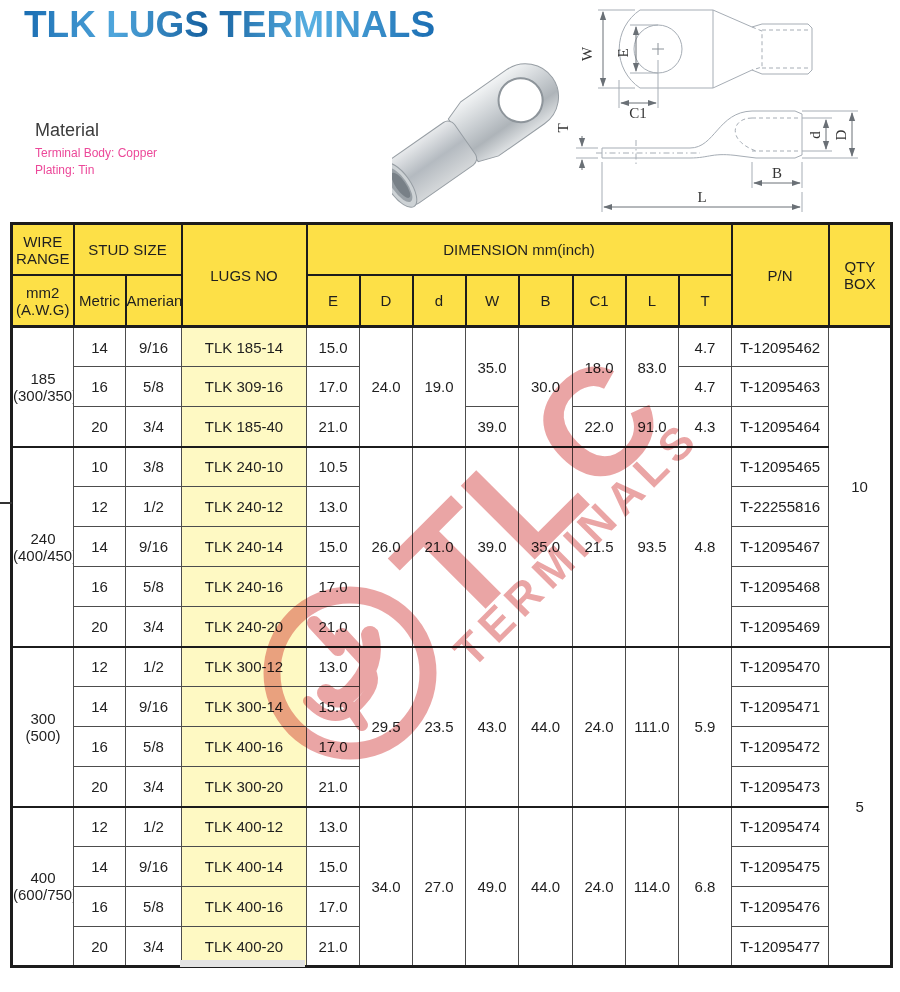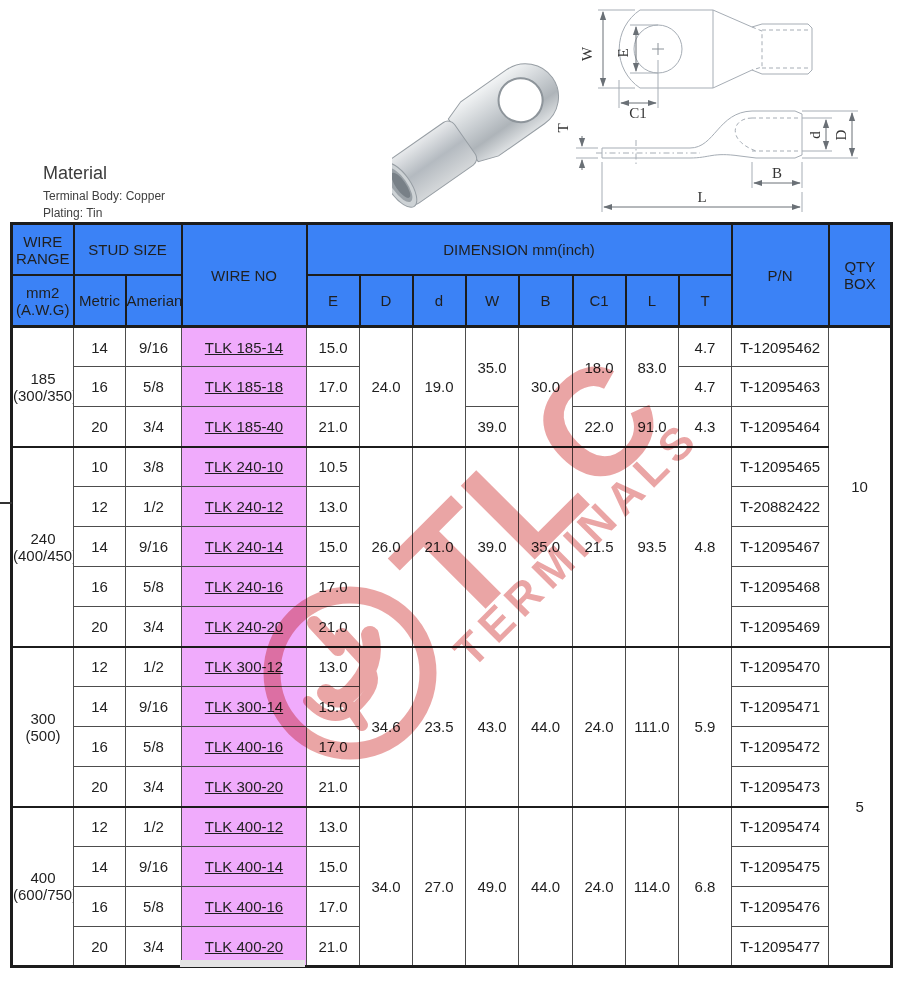--- a/index.html
+++ b/index.html
@@ -3,33 +3,33 @@
 <meta charset="utf-8">
 <style>
   html,body{margin:0;padding:0;background:#ffffff;}
   #page{position:relative;width:900px;height:992px;background:#ffffff;overflow:hidden;
         font-family:"Liberation Sans",sans-serif;color:#222;}
 
   
   #title{position:absolute;left:24px;top:4px;font-size:37px;font-weight:bold;letter-spacing:0;
          background:linear-gradient(92deg,#1a6db2 0%,#4fa6dc 22%,#155f9e 45%,#58b0e2 70%,#1a6db2 100%);
          -webkit-background-clip:text;background-clip:text;color:transparent;}
-  #material{position:absolute;left:43px;top:120px;margin-top:43px;}
+  #material{position:absolute;left:35px;top:120px;}
   #material .mat-head{font-size:18px;color:#3c3c3c;margin-bottom:4px;}
-  #material .mat-line{font-size:12px;color:#404040;line-height:17px;}
+  #material .mat-line{font-size:12px;color:#ec4899;line-height:17px;}
 
   
   #spec-table{position:absolute;left:10px;top:222px;width:880px;border-collapse:collapse;
               table-layout:fixed;border:3px solid #1c1c1c;}
   #spec-table td{border:1px solid #4d4d4d;text-align:center;vertical-align:middle;
                  font-size:15px;color:#1f1f1f;padding:0;overflow:hidden;white-space:pre-line;}
-  #spec-table thead td{background:#3b82f6;border:2px solid #1c1c1c;height:49px;}
+  #spec-table thead td{background:#fde047;border:2px solid #1c1c1c;height:49px;}
   #spec-table thead{border-bottom:3px solid #1c1c1c;}
   #spec-table tbody tr{height:40px;}
-  #spec-table td.item{background:#f0abfc;text-decoration:underline;}
+  #spec-table td.item{background:#fef9c3;}
   #spec-table tr.gsep td{border-top:2px solid #1c1c1c;}
 
   
   .watermark{position:absolute;pointer-events:none;opacity:.55;mix-blend-mode:multiply;}
   #wm-tlc{left:530px;top:490px;transform:translate(-50%,-50%) rotate(-45deg);
           font-size:152px;font-weight:bold;color:#d95b5b;letter-spacing:2px;font-family:"Liberation Sans",sans-serif;}
   #wm-terminals{left:577px;top:544px;transform:translate(-50%,-50%) rotate(-45deg);
           font-size:45px;font-weight:bold;color:#d95b5b;letter-spacing:7px;}
   #wm-logo{left:250px;top:573px;width:200px;height:200px;}
 
@@ -37,20 +37,21 @@
   #margin-tick{position:absolute;left:0;top:502px;width:12px;height:2px;background:#333;}
   #item-col-shadow{position:absolute;left:180px;top:960px;width:125px;height:7px;background:#e3e3e3;}
 
   svg text{font-family:"Liberation Serif",serif;font-size:15px;fill:#333;}
 </style>
 </head>
 <body>
 
 <div id="page">
 
+  <div id="title">TLK LUGS TERMINALS</div>
 
   <div id="material">
     <div class="mat-head">Material</div>
     <div class="mat-line">Terminal Body: Copper</div>
     <div class="mat-line">Plating: Tin</div>
   </div>
 
   <svg style="position:absolute;left:392px;top:46px;" width="180" height="165" viewBox="0 0 180 165">
     <defs>
       <linearGradient id="met" x1="0" y1="0" x2="0" y2="1">
@@ -167,21 +168,21 @@
         <col style="width:53px">
         <col style="width:53px">
       <col style="width:97px">
         <col style="width:63px">
     </colgroup>
     <thead>
       <tr>
         <td>WIRE
 RANGE</td>
         <td colspan="2">STUD SIZE</td>
-        <td rowspan="2">WIRE NO</td>
+        <td rowspan="2">LUGS NO</td>
         <td colspan="8">DIMENSION mm(inch)</td>
         <td rowspan="2">P/N</td>
         <td rowspan="2">QTY
 BOX</td>
       </tr>
       <tr>
         <td>mm2
 (A.W.G)</td>
         <td>Metric</td>
         <td>Amerian</td>
@@ -210,21 +211,21 @@
         <td rowspan="3">30.0</td>
         <td rowspan="2">18.0</td>
         <td rowspan="2">83.0</td>
         <td>4.7</td>
         <td>T-12095462</td>
         <td rowspan="8">10</td>
       </tr>
       <tr>
         <td>16</td>
         <td>5/8</td>
-        <td class="item">TLK 185-18</td>
+        <td class="item">TLK 309-16</td>
         <td>17.0</td>
         <td>4.7</td>
         <td>T-12095463</td>
       </tr>
       <tr>
         <td>20</td>
         <td>3/4</td>
         <td class="item">TLK 185-40</td>
         <td>21.0</td>
         <td>39.0</td>
@@ -248,21 +249,21 @@
         <td rowspan="5">21.5</td>
         <td rowspan="5">93.5</td>
         <td rowspan="5">4.8</td>
         <td>T-12095465</td>
       </tr>
       <tr>
         <td>12</td>
         <td>1/2</td>
         <td class="item">TLK 240-12</td>
         <td>13.0</td>
-        <td>T-20882422</td>
+        <td>T-22255816</td>
       </tr>
       <tr>
         <td>14</td>
         <td>9/16</td>
         <td class="item">TLK 240-14</td>
         <td>15.0</td>
         <td>T-12095467</td>
       </tr>
       <tr>
         <td>16</td>
@@ -279,21 +280,21 @@
         <td>T-12095469</td>
       </tr>
 
       <tr class="gsep">
         <td rowspan="4">300
 (500)</td>
         <td>12</td>
         <td>1/2</td>
         <td class="item">TLK 300-12</td>
         <td>13.0</td>
-        <td rowspan="4">34.6</td>
+        <td rowspan="4">29.5</td>
         <td rowspan="4">23.5</td>
         <td rowspan="4">43.0</td>
         <td rowspan="4">44.0</td>
         <td rowspan="4">24.0</td>
         <td rowspan="4">111.0</td>
         <td rowspan="4">5.9</td>
         <td>T-12095470</td>
         <td rowspan="8">5</td>
       </tr>
       <tr>

